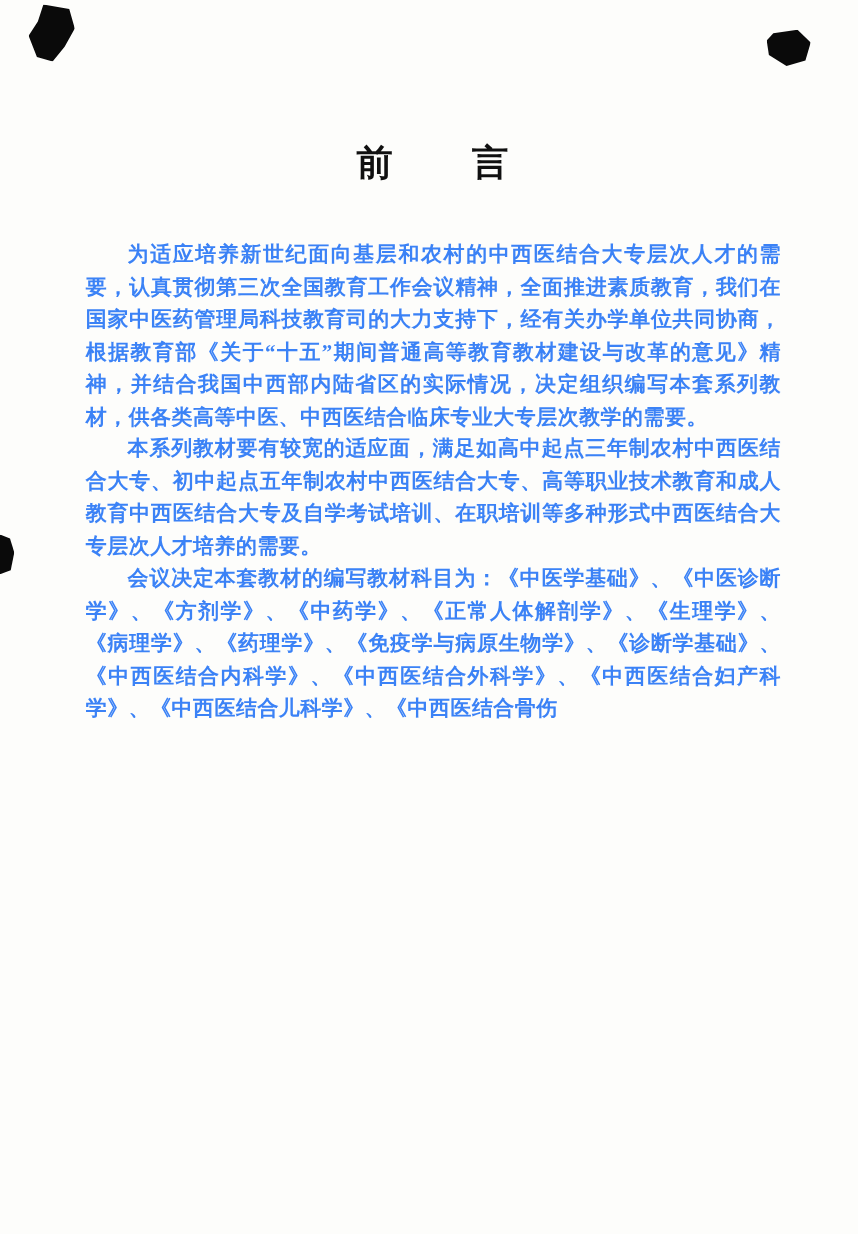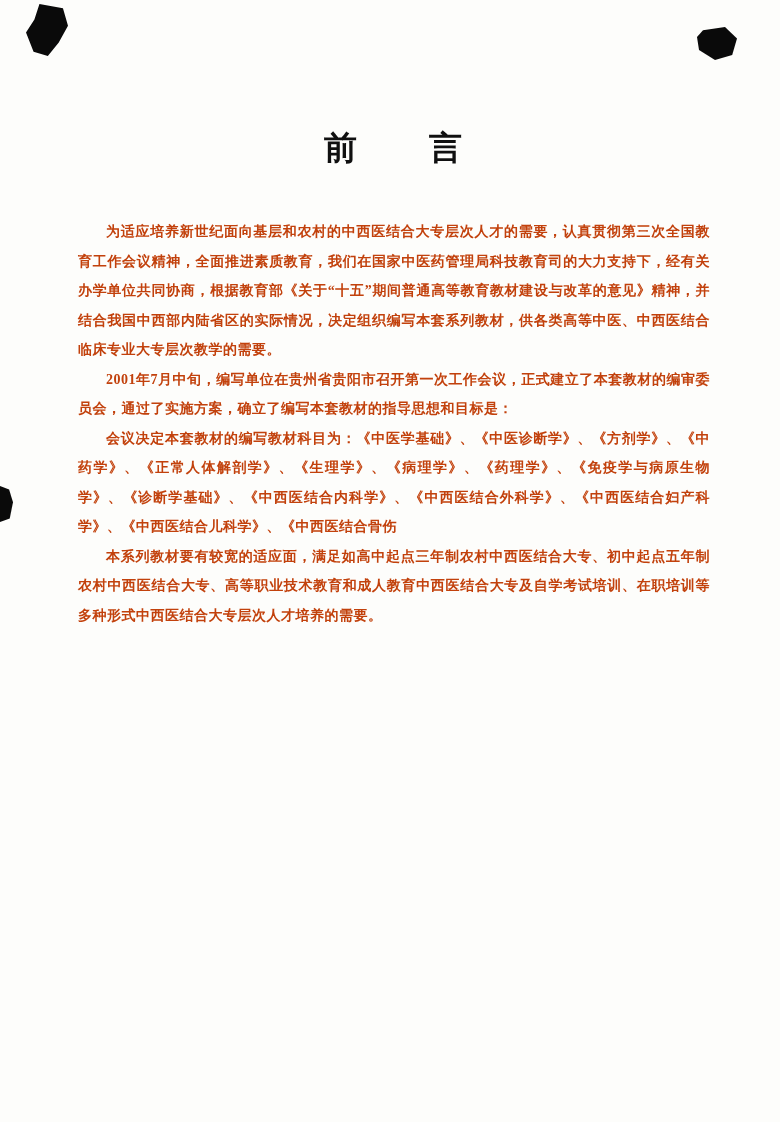--- a/index.html
+++ b/index.html
@@ -27,28 +27,28 @@
   .title {
     margin: 0 0 46px 0;
     text-align: center;
     font-size: 33px;
     font-weight: 700;
     letter-spacing: 2px;
     color: #101010;
   }
   .paragraphs p {
     margin: 0;
-    font-size: 14px;
+    font-size: 19px;
     line-height: 29.5px;
     font-weight: 700;
     text-align: justify;
     text-justify: inter-ideograph;
     text-indent: 2em;
     letter-spacing: 0.5px;
-    color: #c2410c;
+    color: #3b82f6;
     word-break: break-all;
   }
   
   .artifact {
     position: absolute;
     background: #0a0a0a;
   }
   .artifact.top-left {
     left: 26px; top: 4px; width: 42px; height: 52px;
     clip-path: polygon(32% 0%, 88% 8%, 100% 42%, 78% 74%, 52% 100%, 18% 92%, 0% 55%, 20% 30%);
@@ -69,19 +69,18 @@
 
   <span class="artifact top-left"></span>
   <span class="artifact top-right"></span>
   <span class="artifact left-edge"></span>
 
   <div class="content">
     <h1 class="title">前　　言</h1>
 
     <div class="paragraphs">
       <p>为适应培养新世纪面向基层和农村的中西医结合大专层次人才的需要，认真贯彻第三次全国教育工作会议精神，全面推进素质教育，我们在国家中医药管理局科技教育司的大力支持下，经有关办学单位共同协商，根据教育部《关于“十五”期间普通高等教育教材建设与改革的意见》精神，并结合我国中西部内陆省区的实际情况，决定组织编写本套系列教材，供各类高等中医、中西医结合临床专业大专层次教学的需要。</p>
-      <p>2001年7月中旬，编写单位在贵州省贵阳市召开第一次工作会议，正式建立了本套教材的编审委员会，通过了实施方案，确立了编写本套教材的指导思想和目标是：</p>
+      <p>本系列教材要有较宽的适应面，满足如高中起点三年制农村中西医结合大专、初中起点五年制农村中西医结合大专、高等职业技术教育和成人教育中西医结合大专及自学考试培训、在职培训等多种形式中西医结合大专层次人才培养的需要。</p>
       <p>会议决定本套教材的编写教材科目为：《中医学基础》、《中医诊断学》、《方剂学》、《中药学》、《正常人体解剖学》、《生理学》、《病理学》、《药理学》、《免疫学与病原生物学》、《诊断学基础》、《中西医结合内科学》、《中西医结合外科学》、《中西医结合妇产科学》、《中西医结合儿科学》、《中西医结合骨伤</p>
-      <p>本系列教材要有较宽的适应面，满足如高中起点三年制农村中西医结合大专、初中起点五年制农村中西医结合大专、高等职业技术教育和成人教育中西医结合大专及自学考试培训、在职培训等多种形式中西医结合大专层次人才培养的需要。</p>
     </div>
   </div>
 
 </div>
 
 </body></html>

